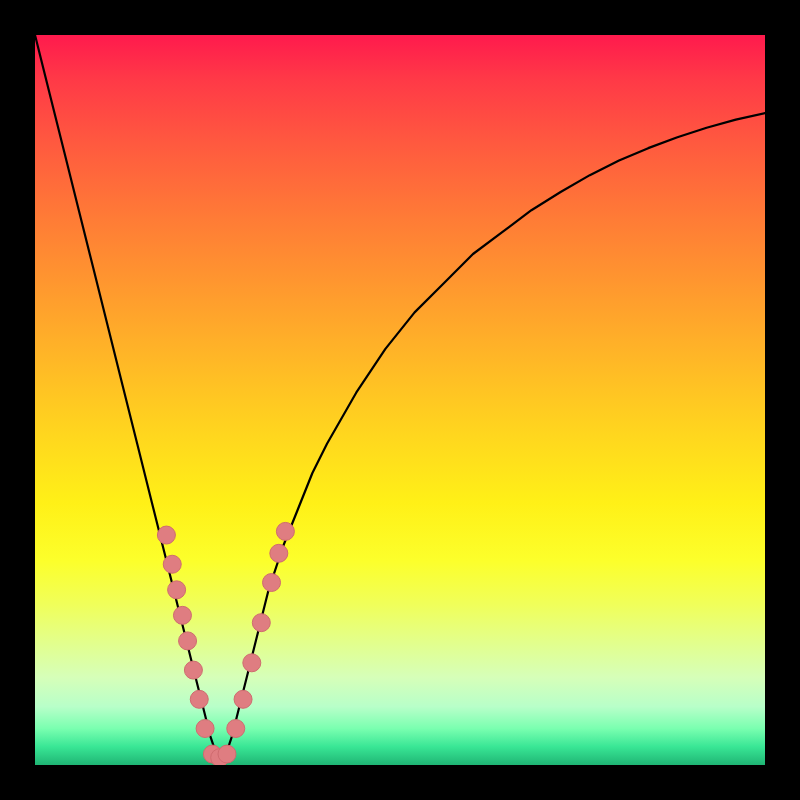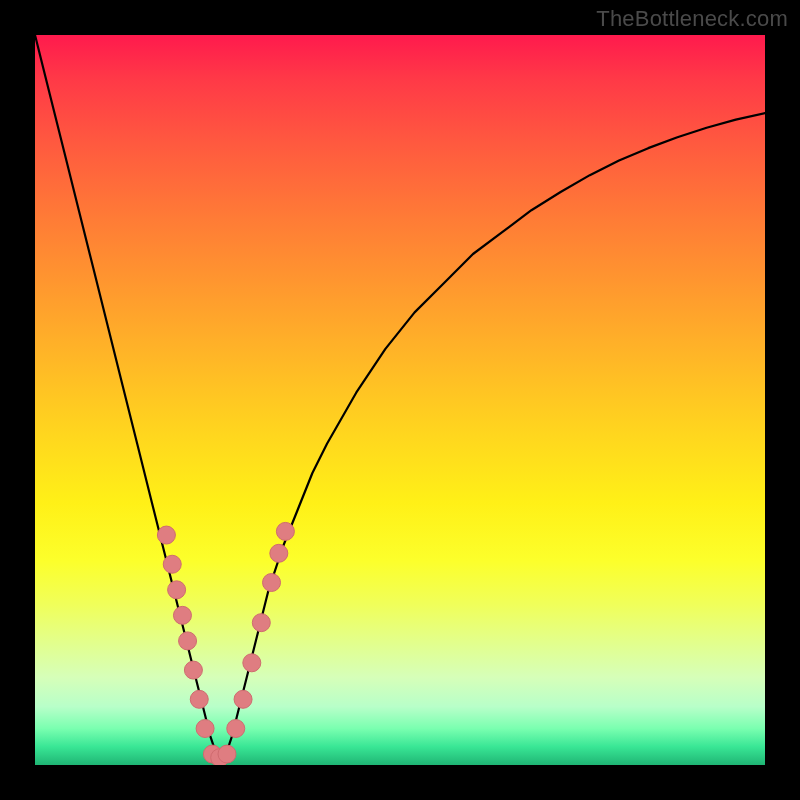--- a/index.html
+++ b/index.html
@@ -82,14 +82,13 @@
         <circle cx="191.99" cy="719.05" r="9" fill="#df7d81" stroke="#cf6b6f" stroke-width="1"></circle>
         <circle cx="200.75" cy="693.50" r="9" fill="#df7d81" stroke="#cf6b6f" stroke-width="1"></circle>
         <circle cx="208.05" cy="664.30" r="9" fill="#df7d81" stroke="#cf6b6f" stroke-width="1"></circle>
         <circle cx="216.81" cy="627.80" r="9" fill="#df7d81" stroke="#cf6b6f" stroke-width="1"></circle>
         <circle cx="226.30" cy="587.65" r="9" fill="#df7d81" stroke="#cf6b6f" stroke-width="1"></circle>
         <circle cx="236.52" cy="547.50" r="9" fill="#df7d81" stroke="#cf6b6f" stroke-width="1"></circle>
         <circle cx="243.82" cy="518.30" r="9" fill="#df7d81" stroke="#cf6b6f" stroke-width="1"></circle>
         <circle cx="250.39" cy="496.40" r="9" fill="#df7d81" stroke="#cf6b6f" stroke-width="1"></circle>
       </svg>
   </div>
-  <div class="watermark">TheBottleneck.com</div>
 </div>
 
 </body></html>

